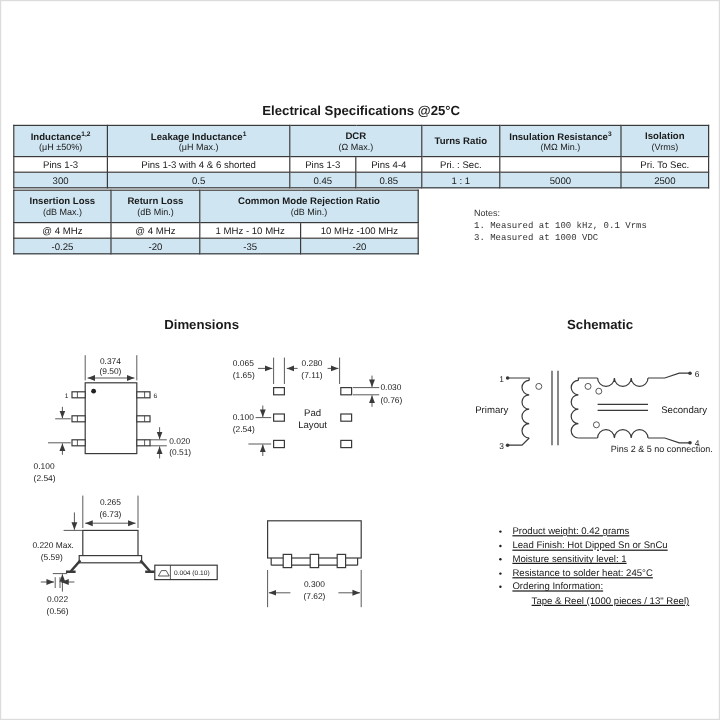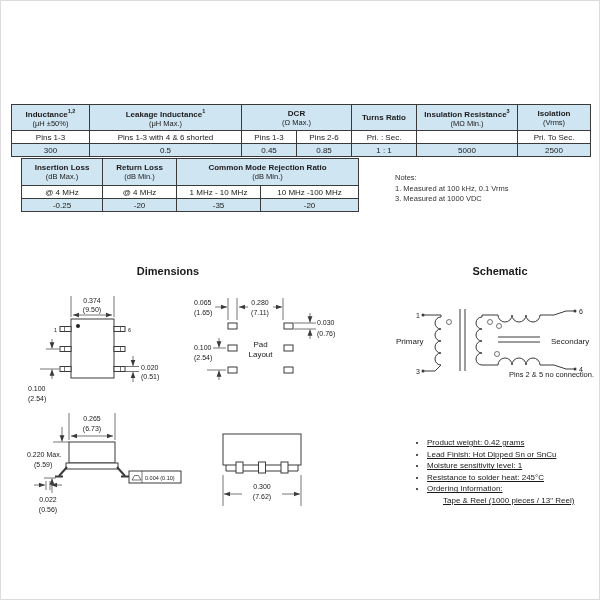--- a/index.html
+++ b/index.html
@@ -11,33 +11,33 @@
   }
   .title { position:absolute; top:86px; left:0; width:600px; text-align:center;
            font-size:11px; font-weight:bold; }
   .sec-head { position:absolute; font-size:11px; font-weight:bold; width:140px; text-align:center; }
   #dim-head { left:97px; top:264px; }
   #sch-head { left:429px; top:264px; }
 
   table.spec { position:absolute; border-collapse:collapse; table-layout:fixed;
                border:1.5px solid var(--table_border); }
   #table1 { left:10px; top:103px; width:579px; }
-  #table2 { left:20px; top:157px; width:337px; }
+  #table2 { left:10px; top:157px; width:337px; }
   table.spec td { border:1px solid var(--table_border); text-align:center;
                   vertical-align:middle; font-size:8px; padding:1px 2px; }
   tr.t-head td { background:var(--table_header_bg); height:26px; }
   #table2 tr.t-head td { height:27px; }
   tr.t-sub td { background:#fff; height:13px; }
   tr.t-val td { background:var(--table_header_bg); height:13px; }
   .lbl { font-weight:bold; font-size:8px; line-height:9px; }
   .lbl sup { font-size:5.5px; }
   .unit { font-size:7.5px; line-height:9px; }
 
   .notes { position:absolute; left:394px; top:172px; font-size:7.5px; color:#333; line-height:10.5px; }
-  .notes ul { list-style:none; }
+  .notes ul { list-style:none;font-family:Liberation Mono, monospace; }
 
   svg { position:absolute; overflow:visible; }
   #svg-topview   { left:25px;  top:292px; }
   #svg-padlayout { left:192px; top:292px; }
   #svg-sideview  { left:25px;  top:402px; }
   #svg-endview   { left:205px; top:428px; }
   #svg-schematic { left:393px; top:300px; }
   svg text { font-family:"Liberation Sans", sans-serif; font-size:7px; fill:#1a1a1a; }
   svg text.pin { font-size:5.5px; }
   svg text.big { font-size:8px; }
@@ -58,20 +58,21 @@
 <div class="page">
 
   <svg width="0" height="0">
     <defs>
       <marker id="arr" viewBox="0 0 10 10" refX="9" refY="5" markerWidth="7" markerHeight="7" orient="auto-start-reverse" markerUnits="userSpaceOnUse">
         <path d="M0,1.5 L9,5 L0,8.5 Z" fill="#3a3a3a"></path>
       </marker>
     </defs>
   </svg>
 
+  <div class="title">Electrical Specifications @25°C</div>
 
   <table id="table1" class="spec">
     <colgroup>
         <col style="width:78px">
         <col style="width:152px">
         <col style="width:55px">
         <col style="width:55px">
         <col style="width:65px">
         <col style="width:101px">
         <col style="width:73px">
@@ -99,21 +100,21 @@
       </td>
       <td>
         <div class="lbl"><span>Isolation</span></div>
         <div class="unit">(Vrms)</div>
       </td>
     </tr>
     <tr class="t-sub">
       <td>Pins 1-3</td>
       <td>Pins 1-3 with 4 &amp; 6 shorted</td>
       <td>Pins 1-3</td>
-      <td>Pins 2-6</td>
+      <td>Pins 4-4</td>
       <td>Pri. : Sec.</td>
       <td></td>
       <td>Pri. To Sec.</td>
     </tr>
     <tr class="t-val">
       <td>300</td>
       <td>0.5</td>
       <td>0.45</td>
       <td>0.85</td>
       <td>1 : 1</td>

